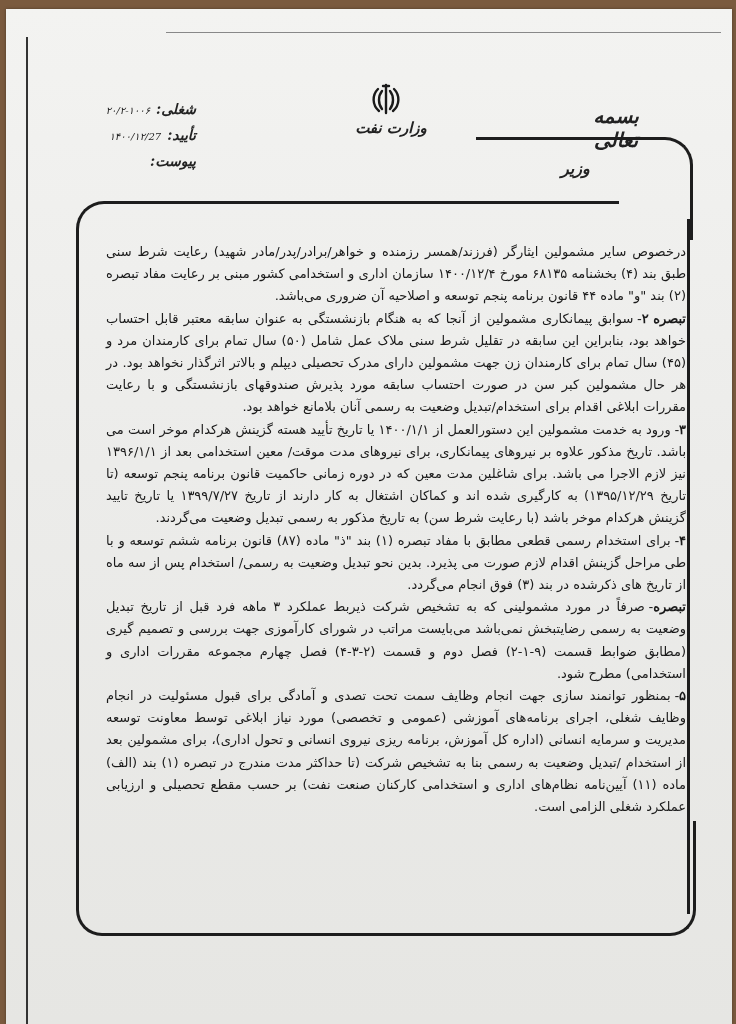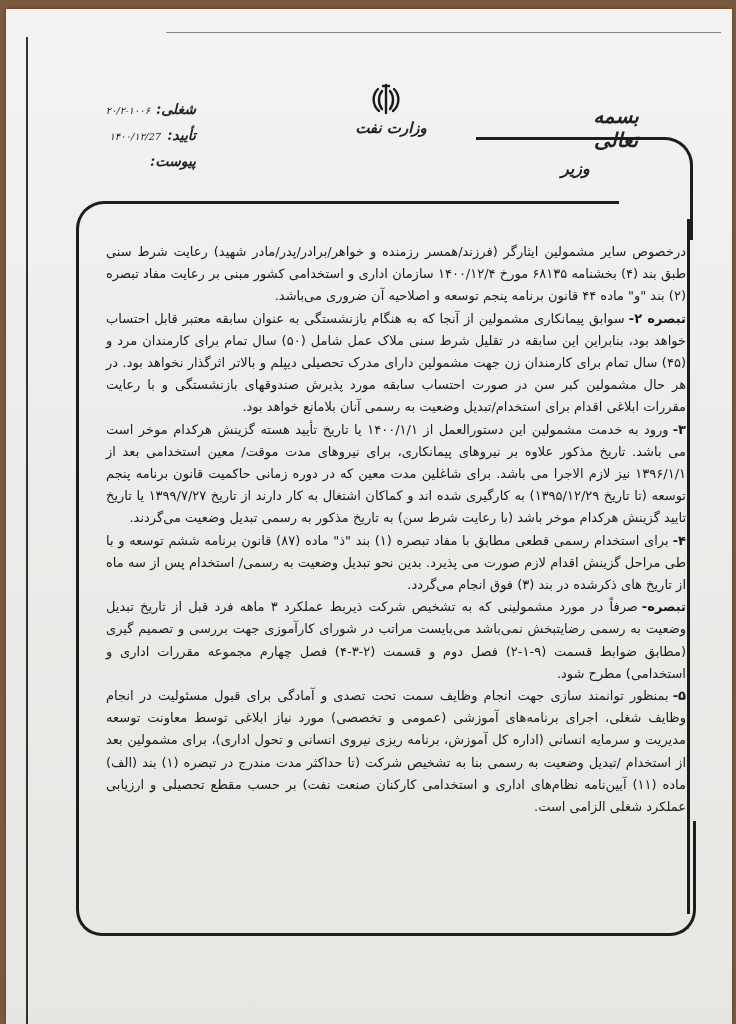--- a/index.html
+++ b/index.html
@@ -72,21 +72,21 @@
   .frame-left {
     position: absolute; left: 70px; top: 225px; width: 3px; height: 600px;
     background: #1d1d1d;
   }
   .body-text {
     position: absolute; left: 100px; top: 232px; width: 580px;
     direction: rtl; text-align: justify; color: #1a1a1a;
     font-family: "DejaVu Sans", sans-serif; font-size: 13px; line-height: 22.2px;
   }
   .para { margin: 0; }
-  .num { font-weight: bold; margin-left: 4px; }
+  .num { font-weight: bold; margin-left: 4px; font-family: Liberation Serif, serif; }
   .gap { height: 12px; }
 </style>
 </head>
 <body>
 
 <div class="paper">
   <div class="left-rule"></div>
   <div class="top-rule"></div>
 
   <div class="ref-block">

